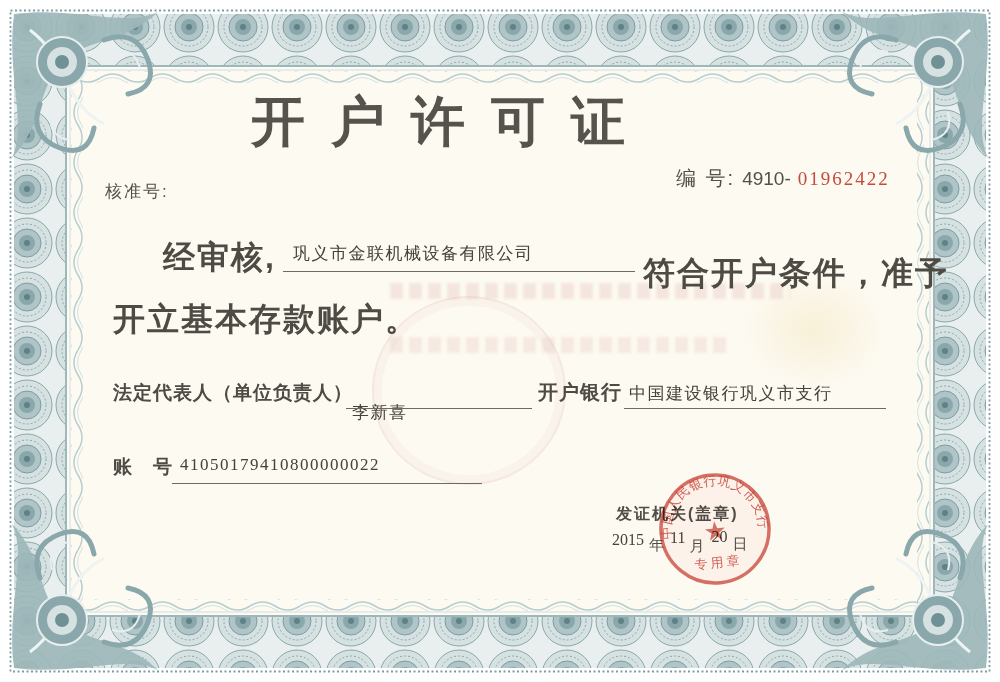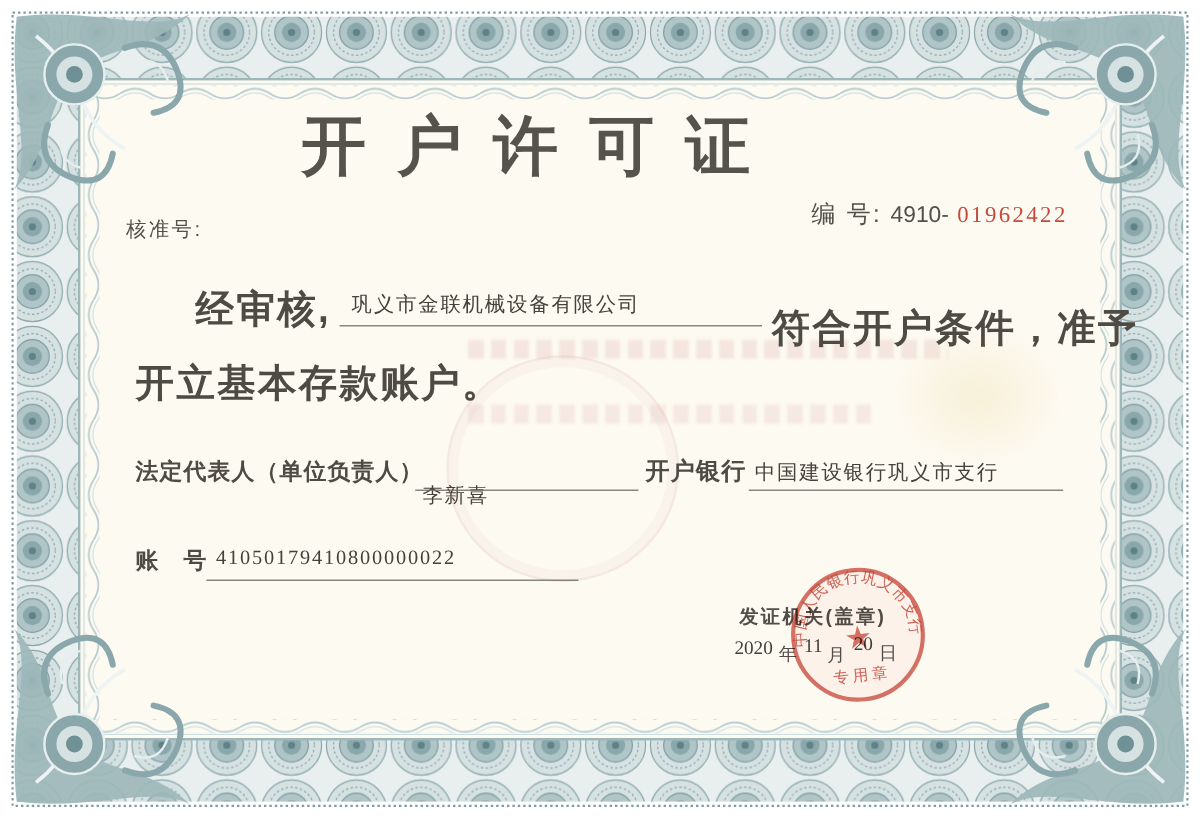--- a/index.html
+++ b/index.html
@@ -133,21 +133,21 @@
   <div class="abs mid-label" style="left:538px;top:379px;font-size:20px;">开户银行</div>
   <div class="abs value" style="left:629px;top:382px;font-size:17px;">中国建设银行巩义市支行</div>
   <div class="fill-line" style="left:624px;top:408px;width:262px;"></div>
 
   <div class="abs mid-label" style="left:113px;top:454px;">账　号</div>
   <div class="abs value" style="left:180px;top:455px;font-size:17px;">41050179410800000022</div>
   <div class="fill-line" style="left:172px;top:483px;width:310px;"></div>
 
   <div class="abs small-label" style="left:616px;top:504px;">发证机关(盖章)</div>
   <div class="abs date-row" style="left:612px;top:531px;">
-    <span class="num">2020</span>
+    <span class="num">2015</span>
     <span class="cjk-date" style="top:5px;margin:0 6px 0 5px;">年</span>
     <span class="num" style="top:-2px;">11</span>
     <span class="cjk-date" style="top:6px;margin:0 7px 0 4px;">月</span>
     <span class="num" style="top:-3px;">20</span>
     <span class="cjk-date" style="top:4px;margin-left:5px;">日</span>
   </div>
 
 </div>
 
 <svg id="stamp" width="130" height="130" viewBox="0 0 130 130">

